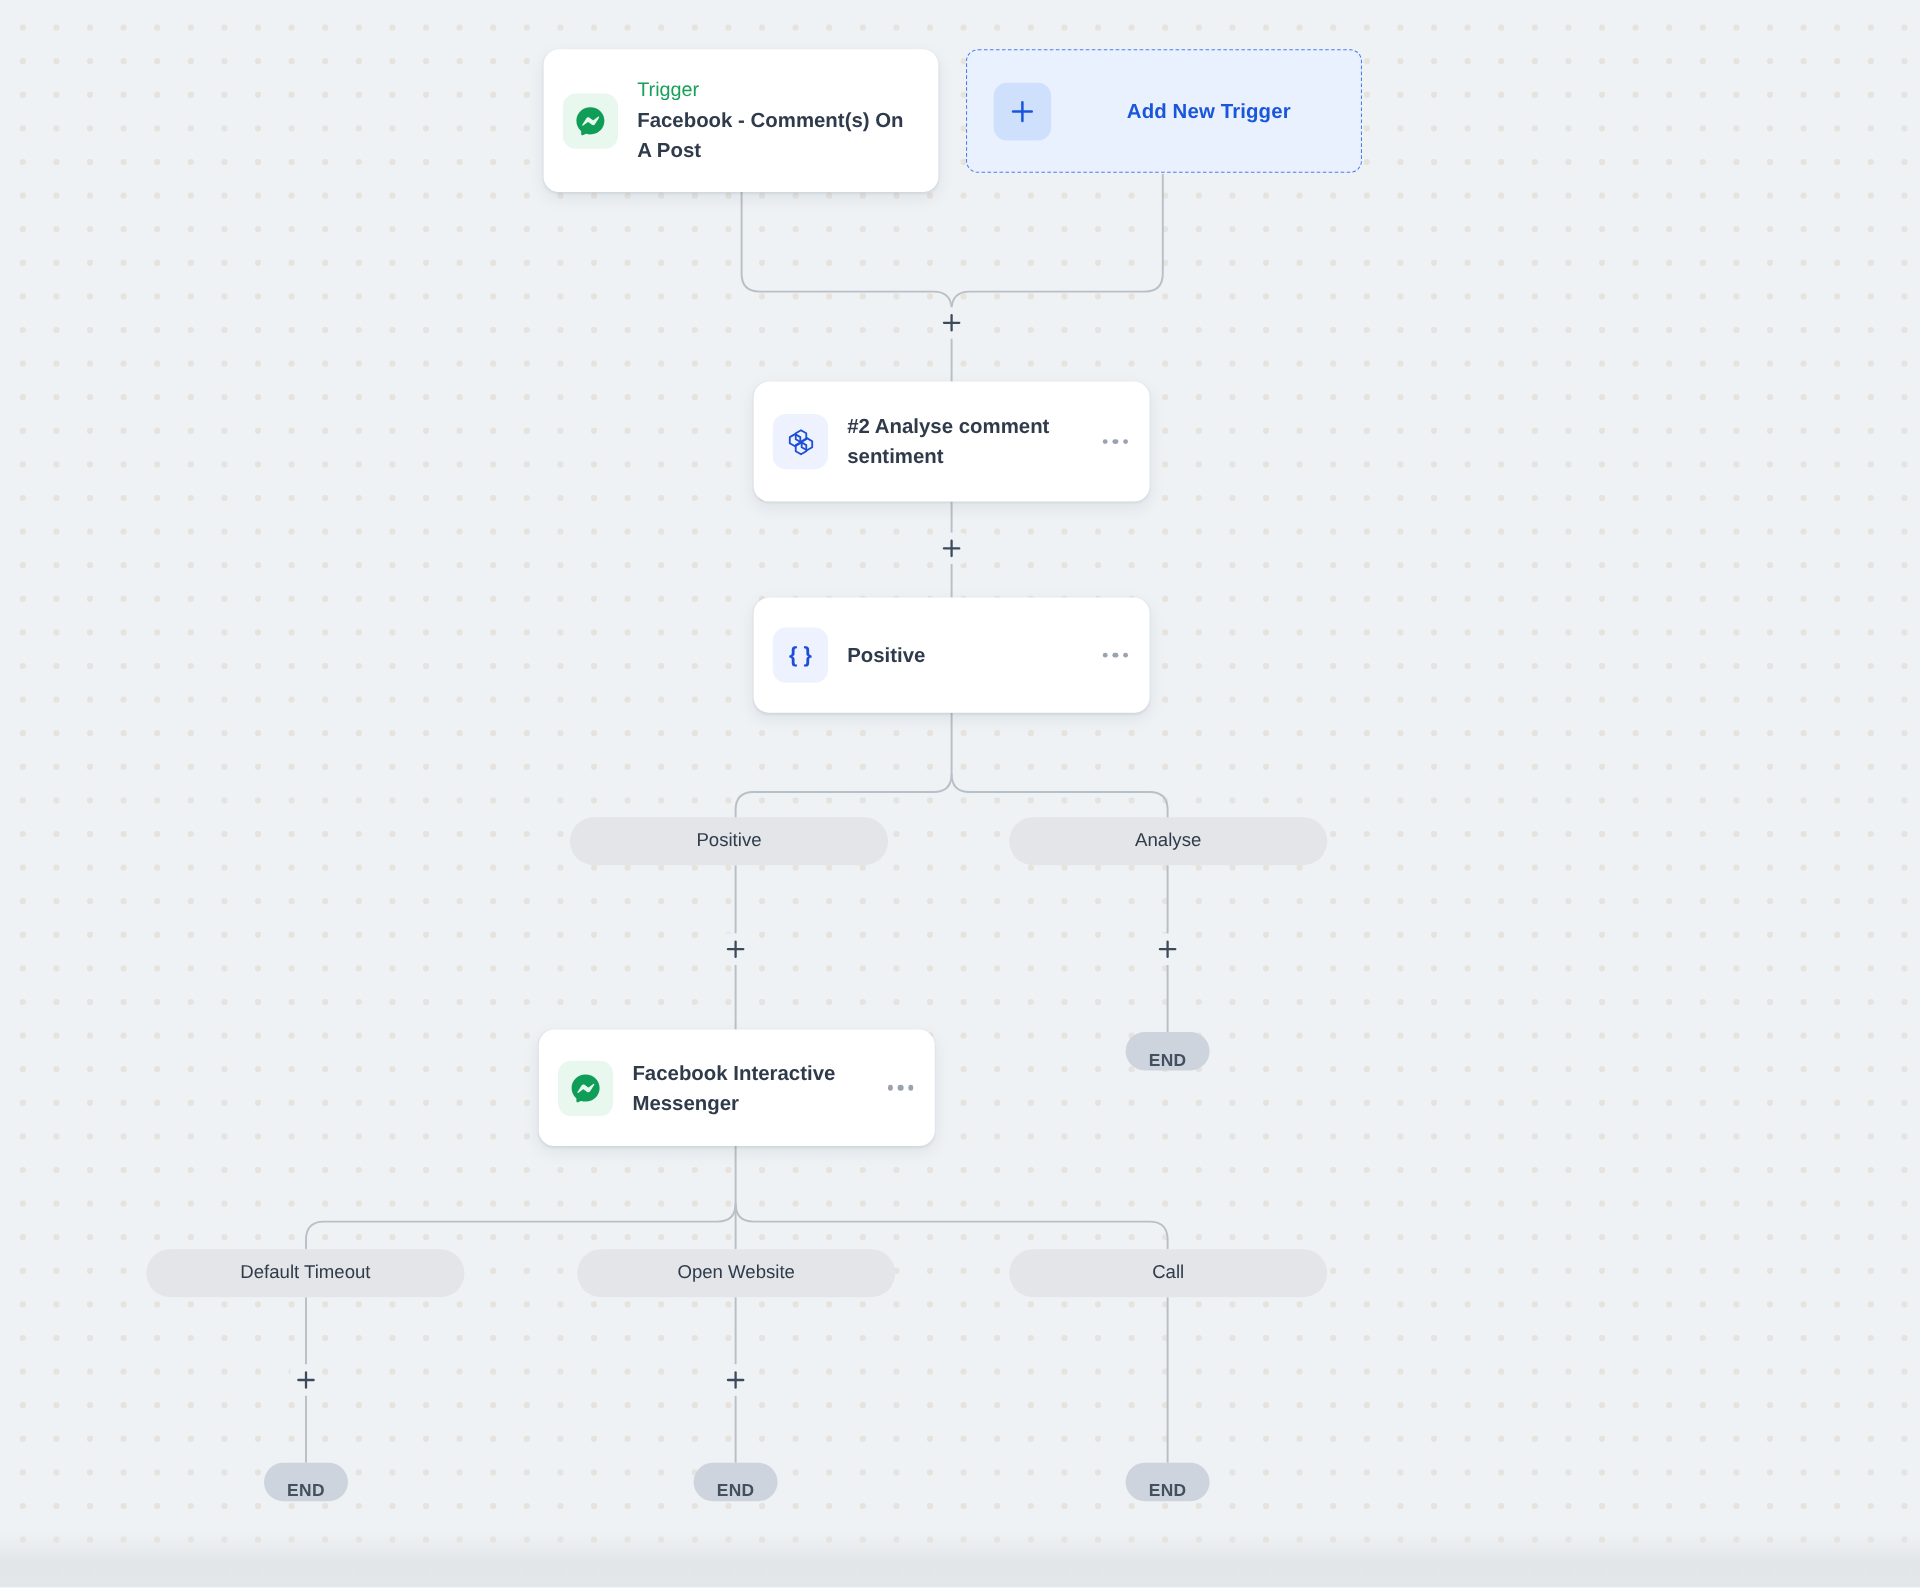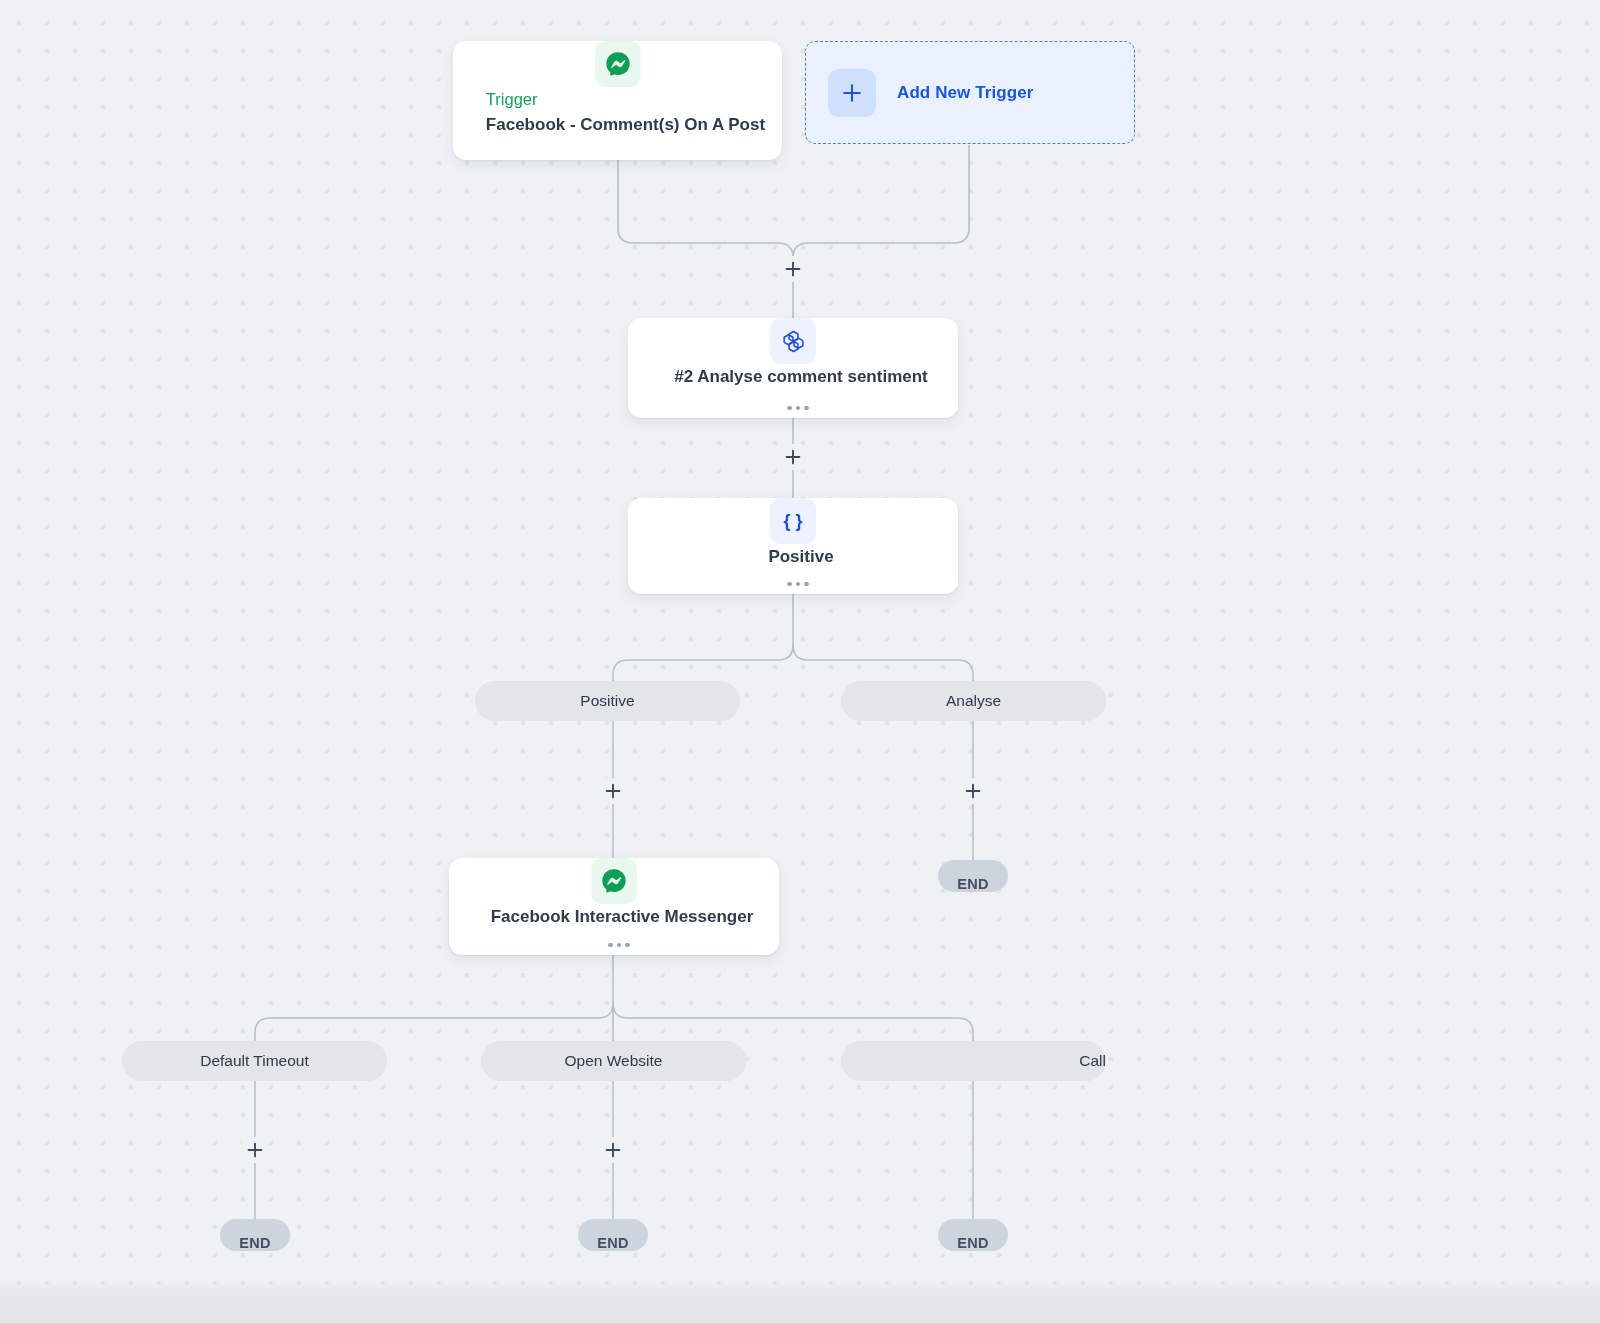--- a/index.html
+++ b/index.html
@@ -34,21 +34,20 @@
 
   
   .card {
     position: absolute;
     background: #ffffff;
     border-radius: 13px;
     box-shadow: 0 1px 2px rgba(16,24,40,.07), 0 5px 14px rgba(16,24,40,.07);
     display: flex;
     align-items: center;
     padding: 0 16px;
-    flex-direction: column;
   }
 
   .node-icon {
     width: 46px; height: 46px;
     border-radius: 11px;
     flex: 0 0 46px;
     display: flex; align-items: center; justify-content: center;
   }
   .node-icon.green { background: #e8f8ef; }
   .node-icon.lav   { background: #eef1fe; }
@@ -78,20 +77,21 @@
 
   
   #add-trigger {
     position: absolute;
     background: #eaf1fe;
     border: 1.6px dashed #4a7ef0;
     border-radius: 10px;
     display: flex; align-items: center;
     padding: 0 22px;
     cursor: pointer;
+    gap: 42px;
   }
   #add-trigger .plusbox {
     width: 48px; height: 48px; border-radius: 11px;
     background: #cfe0fd;
     display: flex; align-items: center; justify-content: center;
     flex: 0 0 48px;
   }
   #add-trigger .plusbox svg { display:block; }
   #add-trigger .atlabel {
     margin-left: 21px;
@@ -304,21 +304,21 @@
         <i></i>
       </span>
   </div>
 
   <div class="pill" style="left:481px; top:1041px; width:265px;">
     <span>Open Website</span>
   </div>
   <div class="pill" style="left:122px; top:1041px; width:265px;">
     <span>Default Timeout</span>
   </div>
-  <div class="pill" style="left:841px; top:1041px; width:265px;justify-content:flex-end;">
+  <div class="pill" style="left:841px; top:1041px; width:265px;">
     <span>Call</span>
   </div>
 
   <div class="endbadge" style="left:220px; top:1219px; width:70px;">
     <span>END</span>
   </div>
   <div class="endbadge" style="left:578px; top:1219px; width:70px;">
     <span>END</span>
   </div>
   <div class="endbadge" style="left:938px; top:1219px; width:70px;">

